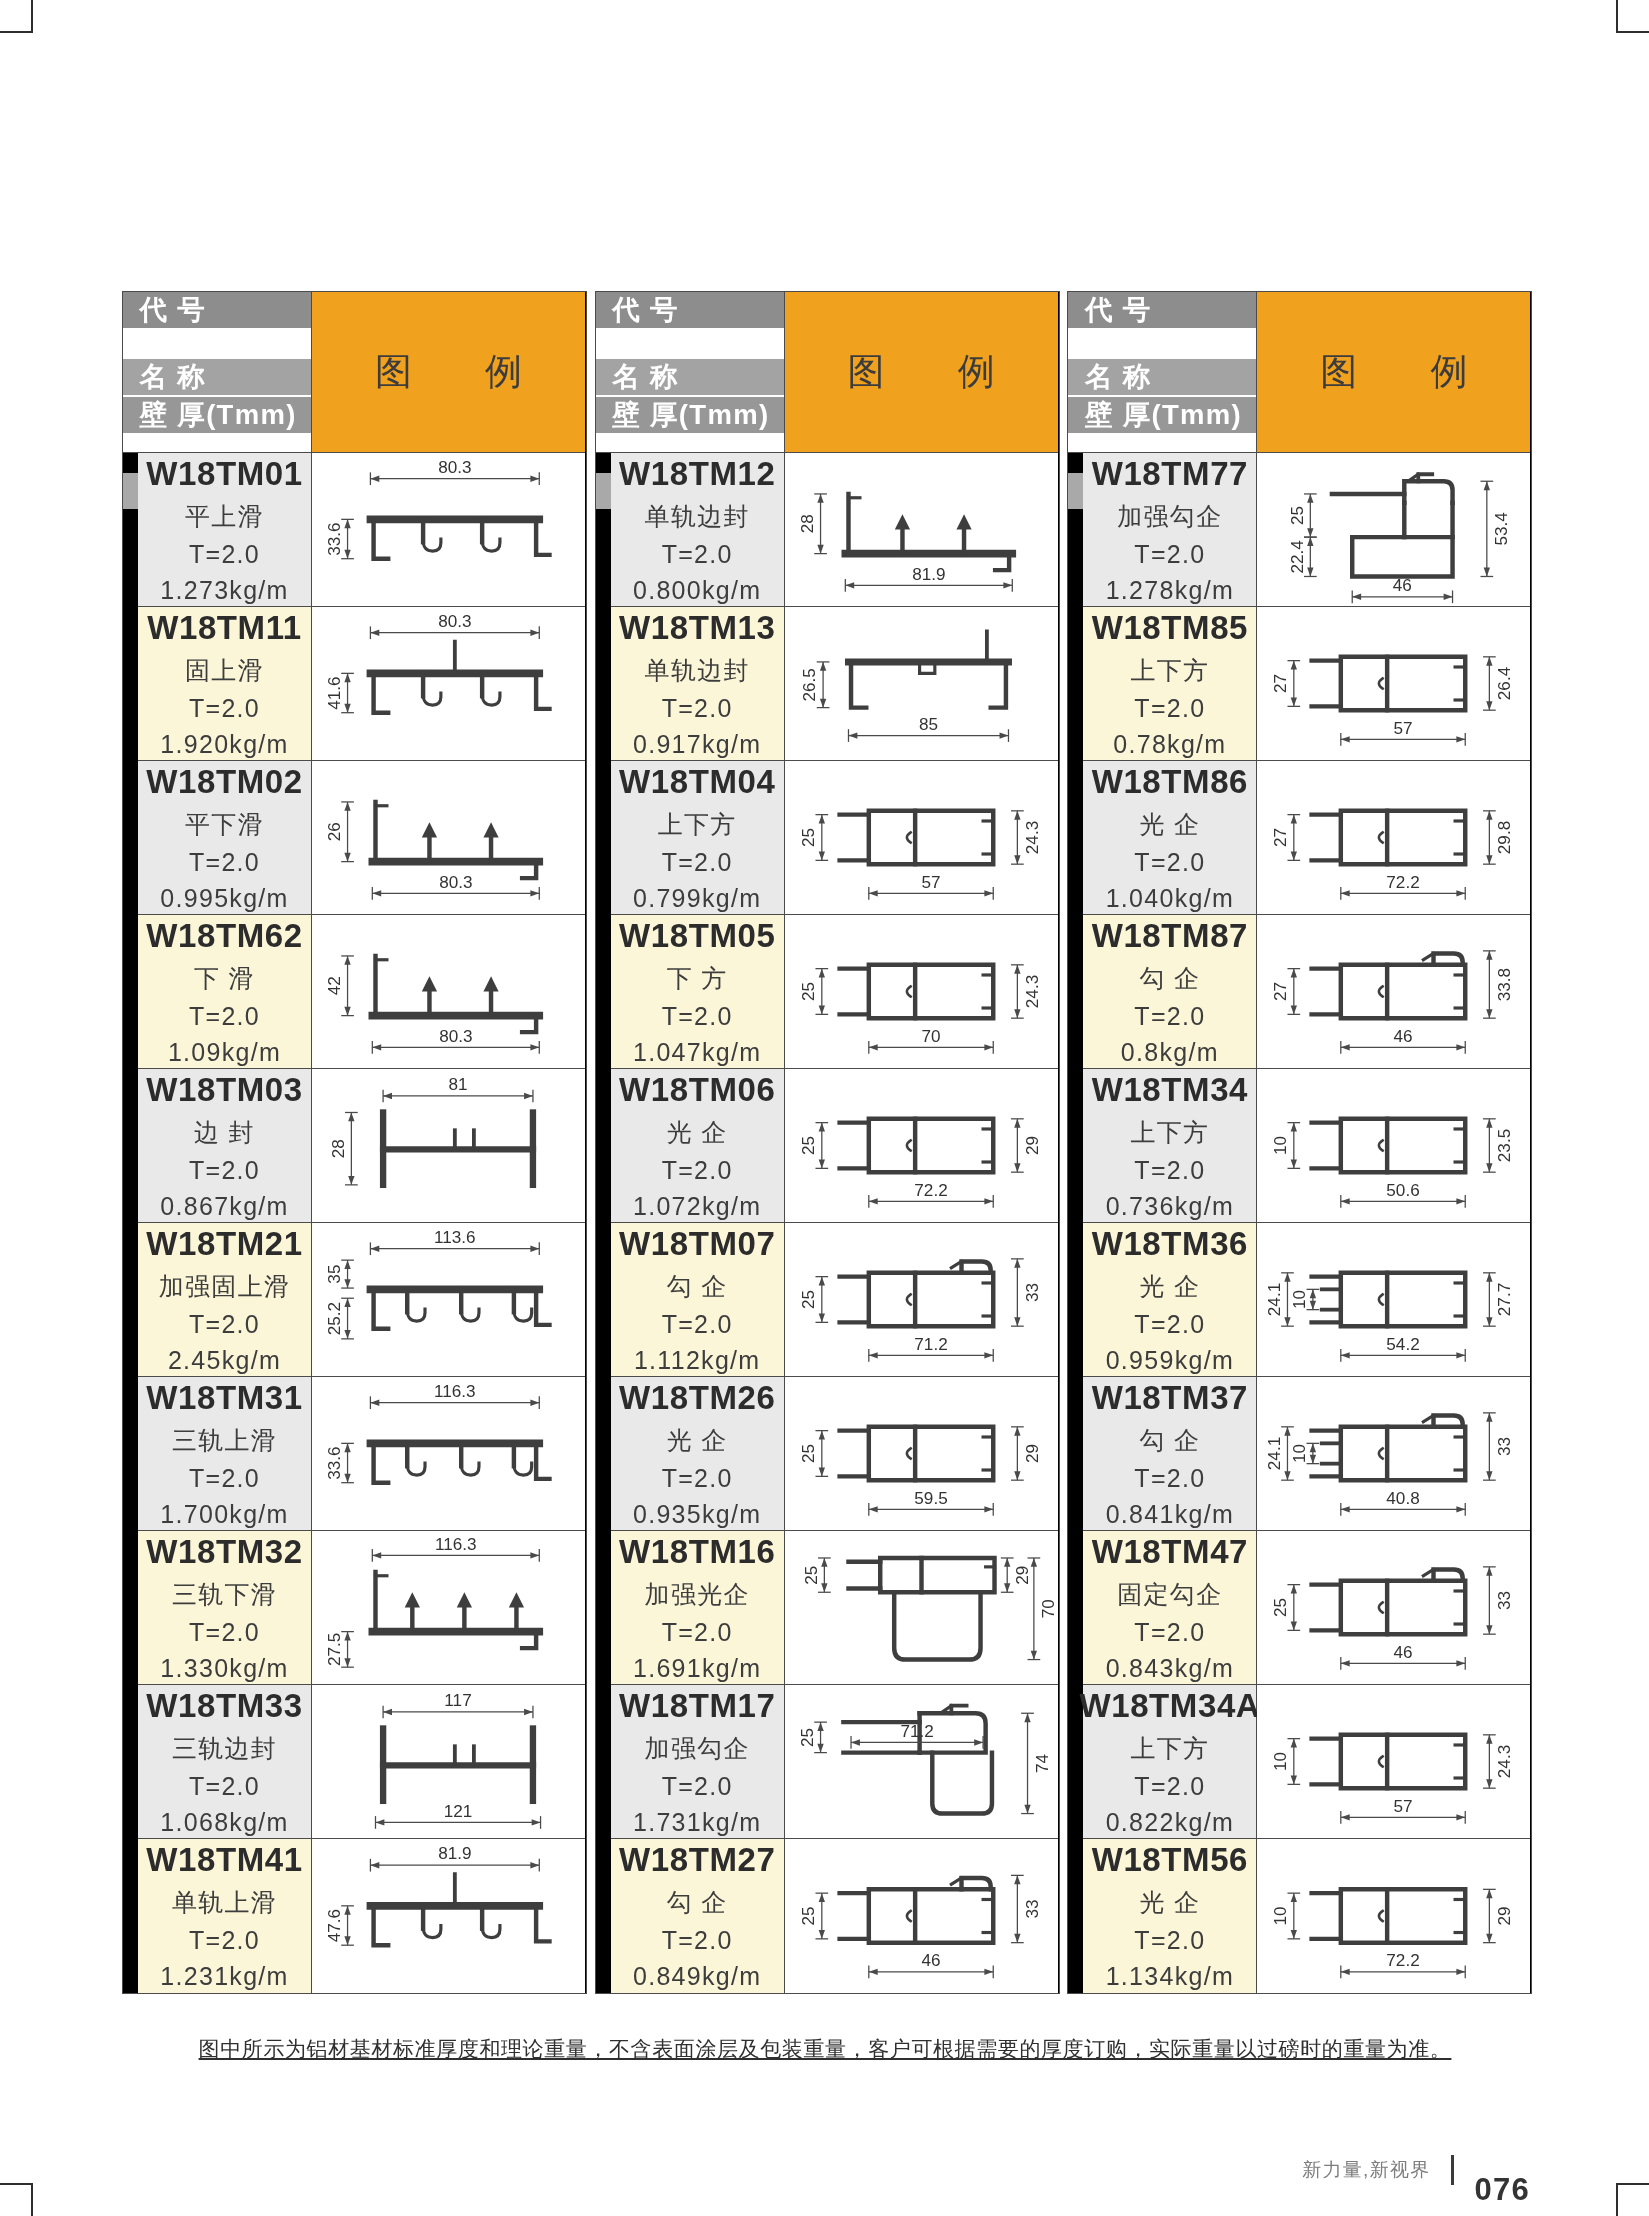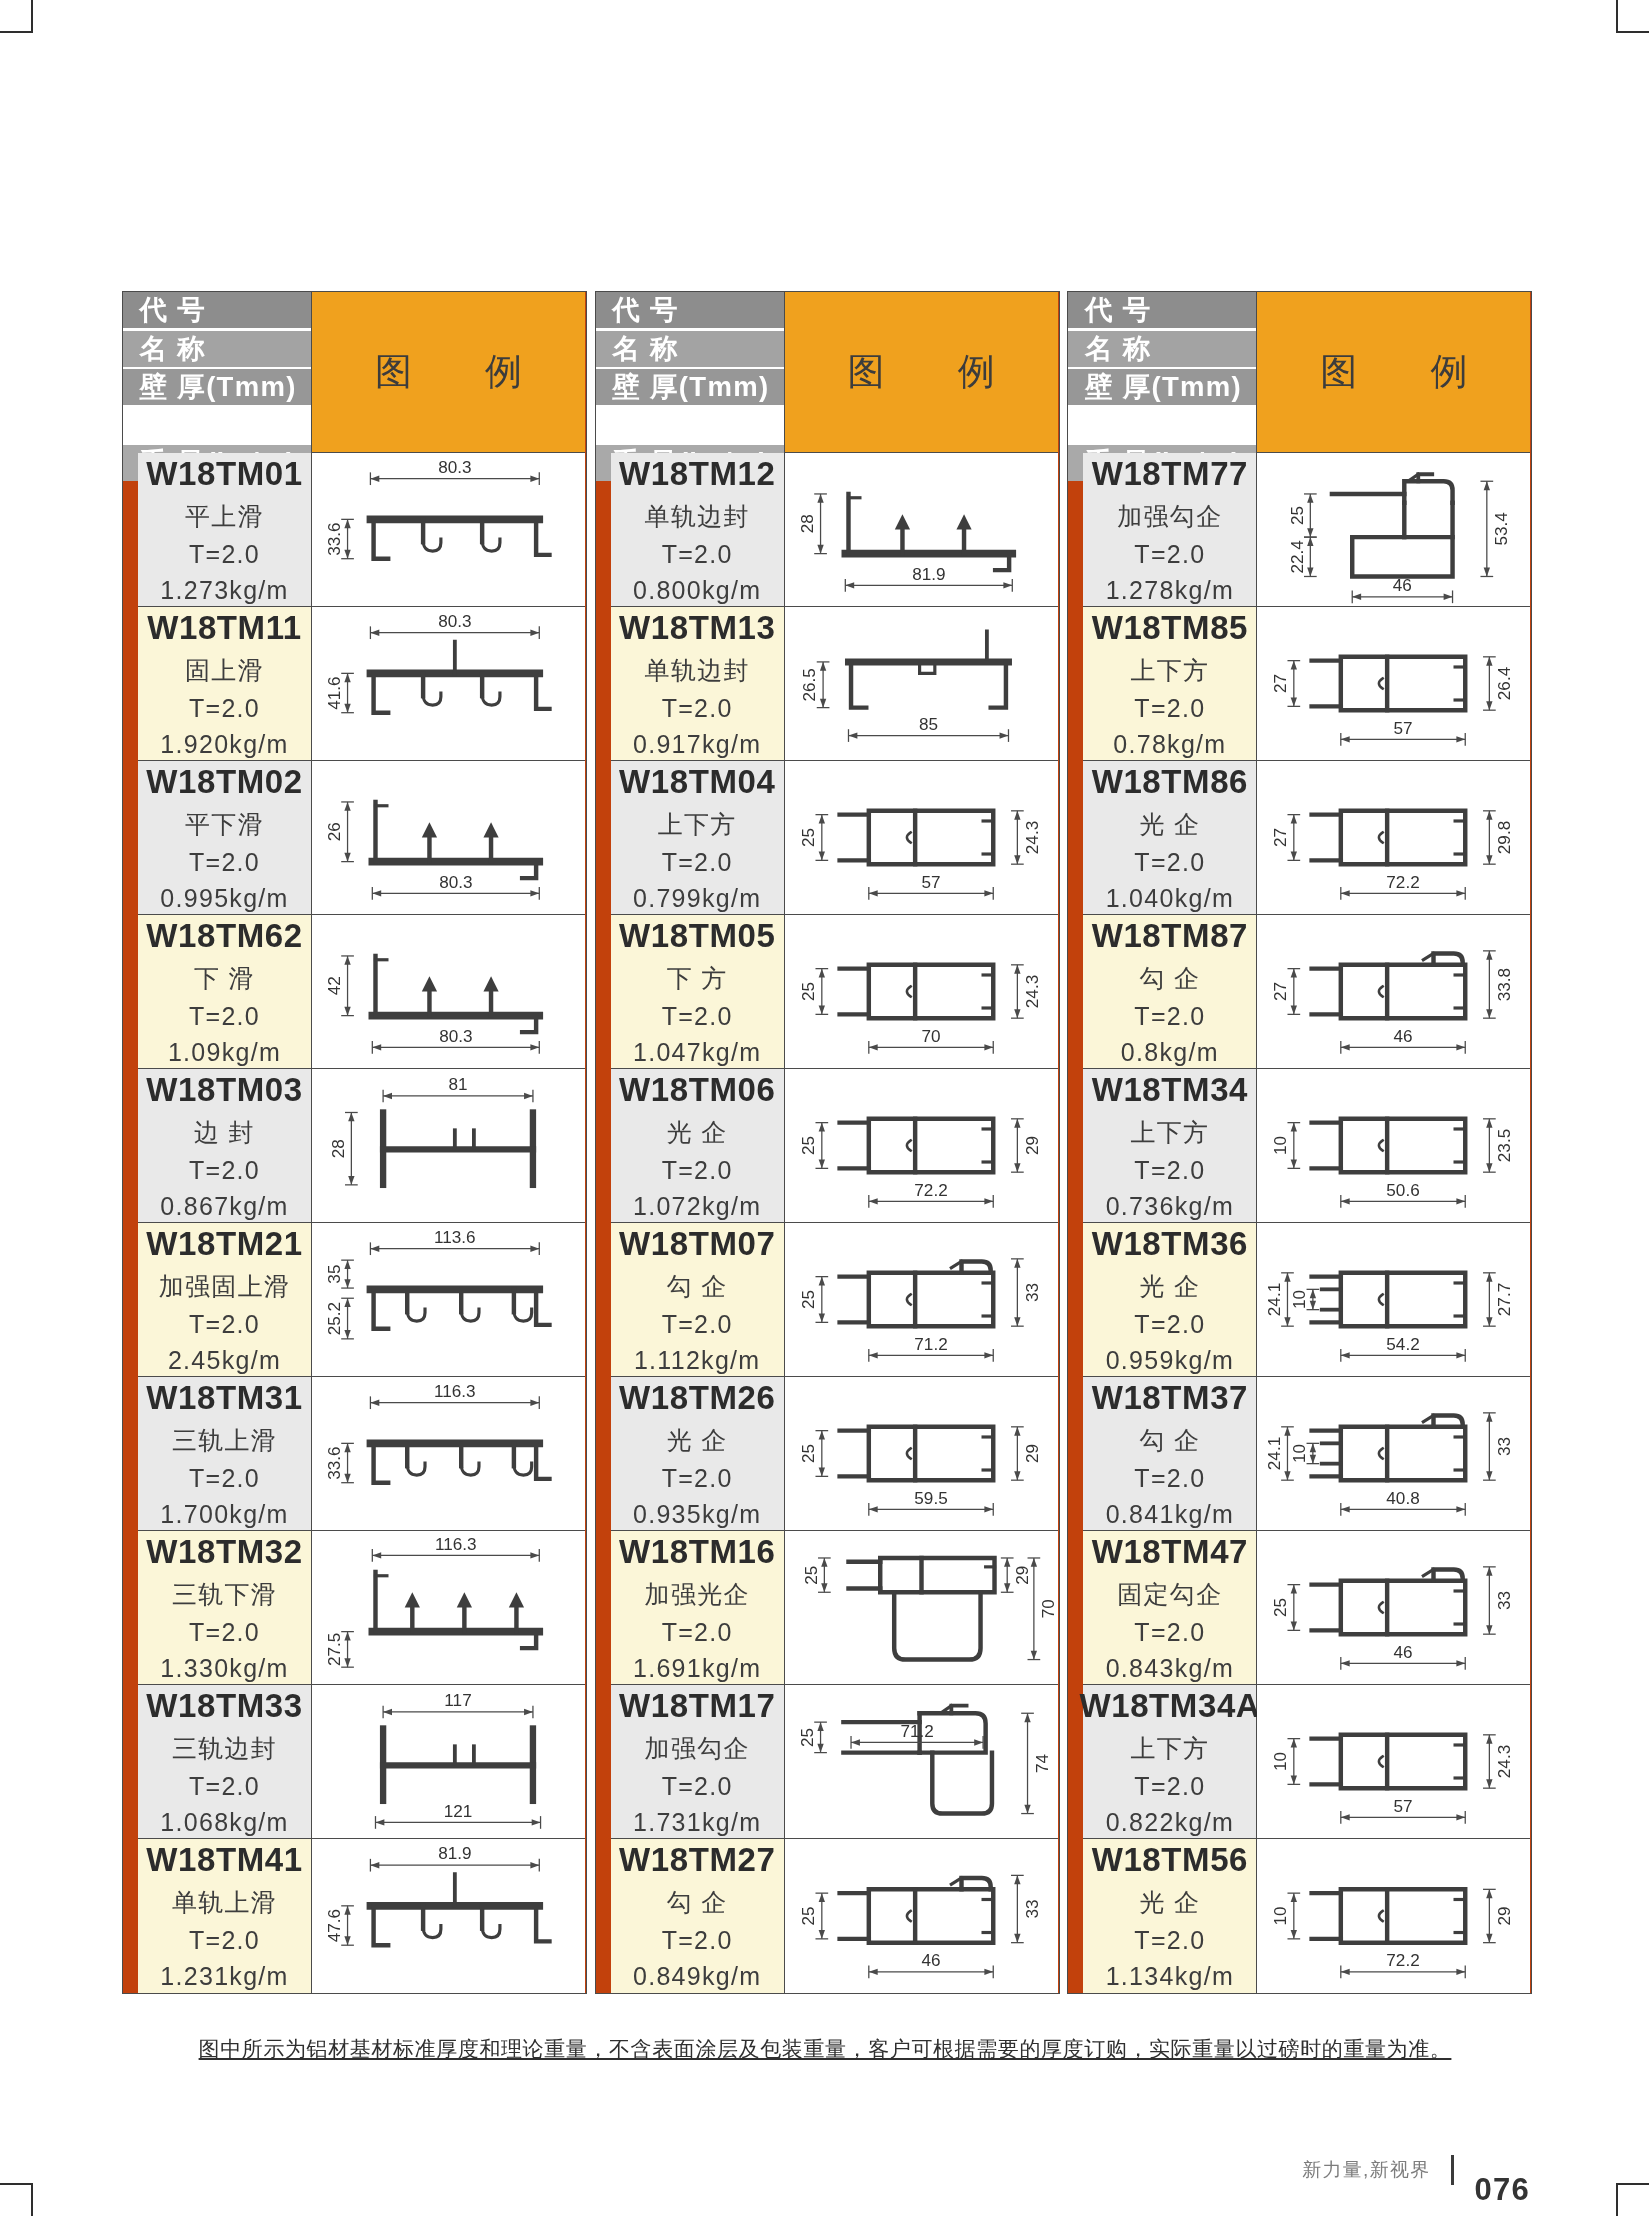--- a/index.html
+++ b/index.html
@@ -17,30 +17,30 @@
   .masthead{position:absolute;top:55px;right:113px;text-align:right;}
   .masthead .t{font-size:52px;font-weight:bold;letter-spacing:1.3px;line-height:1.1;}
   .masthead .t .hl{color:var(--accent-orange);}
   .masthead .t .rest{color:var(--title-gray);}
   .masthead .sub{margin-top:9px;font-size:30px;color:#787878;letter-spacing:0.6px;}
   .masthead .rule{margin-top:11.5px;margin-left:auto;width:866px;height:3.2px;background:#4a4a4a;}
 
   
   .tablewrap{position:absolute;left:122px;top:291px;display:flex;gap:7.7px;}
   .group{box-sizing:border-box;width:465px;border:1.9px solid var(--table-border);
-         display:grid;grid-template-columns:189px 273px;background:#c2410c;}
+         display:grid;grid-template-columns:189px 273px;background:#000000;}
   .cell{box-sizing:border-box;border-bottom:1.9px solid var(--table-border);}
   .cell.lab{border-right:1.9px solid var(--table-border);}
   .cell.last{border-bottom:none;}
 
   .hl-cell{height:161px;display:flex;flex-direction:column;gap:2.6px;background:#fff;}
   .hband{flex:1;display:flex;align-items:center;padding-left:16.6px;color:#fff;
          font-weight:bold;font-size:27.5px;letter-spacing:1.3px;white-space:nowrap;}
   .hb0{background:var(--header-gray-1);}
-  .hb1{background:var(--header-gray-2);}
+  .hb1{background:var(--header-gray-2);margin-top:28px;}
   .hb2{background:var(--header-gray-3);}
   .hb3{background:var(--header-gray-4);margin-top:37px;}
 
   .legend-cell{height:161px;display:flex;align-items:center;justify-content:center;
          background:var(--accent-orange);color:#3c3c3c;font-size:37px;
          letter-spacing:0.85em;text-indent:0.85em;font-weight:500;}
 
   .lab-cell{height:154px;display:flex;flex-direction:column;align-items:center;
             justify-content:center;gap:7px;margin-left:15px;}
   .bg-gray{background:var(--row-bg-gray);}

